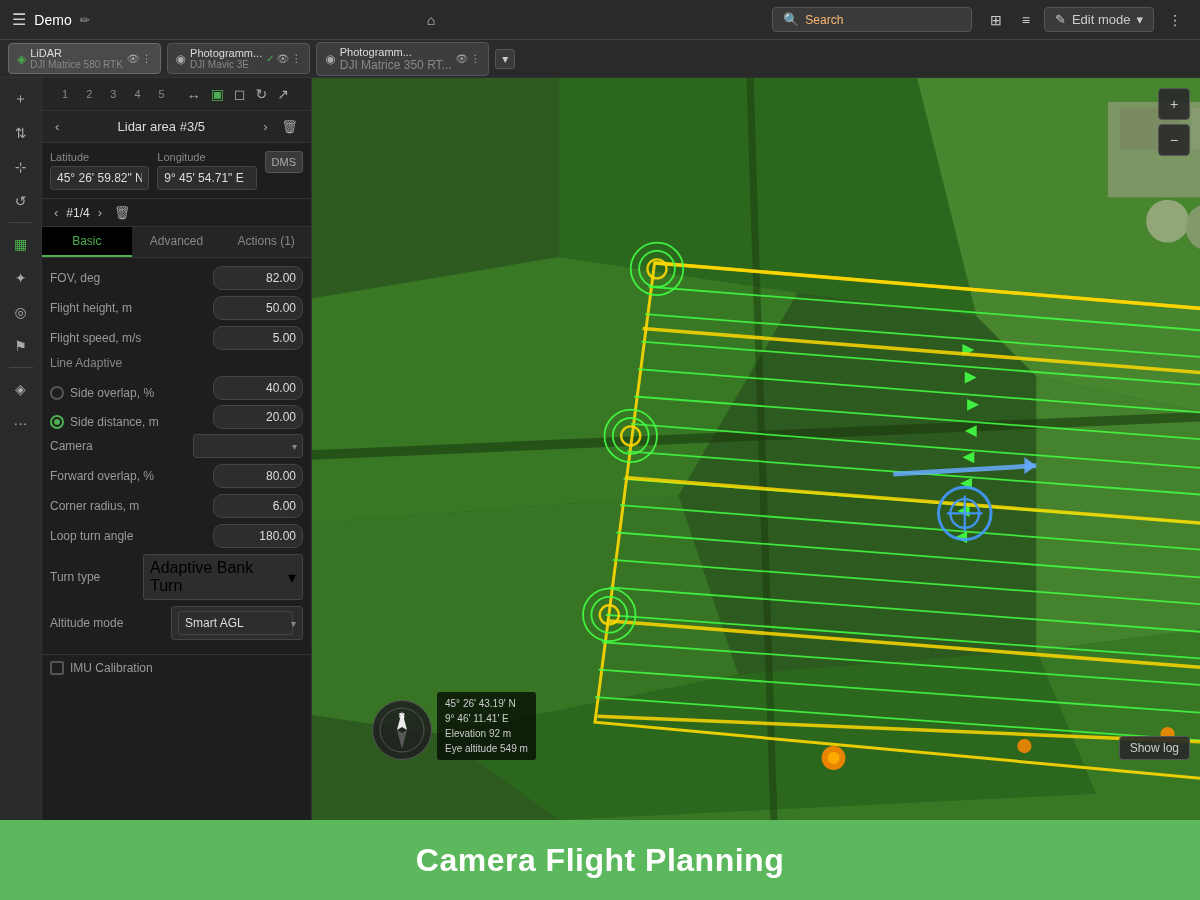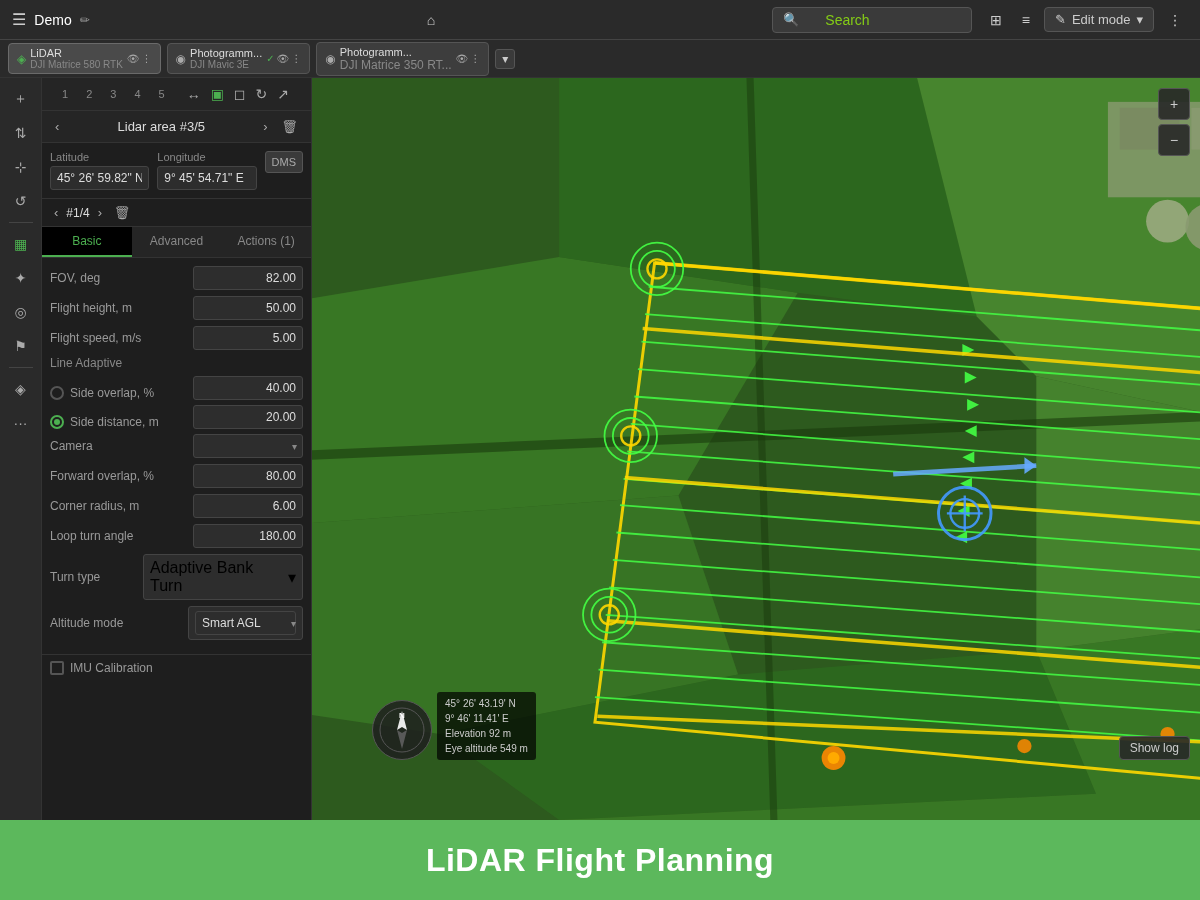--- a/index.html
+++ b/index.html
@@ -349,25 +349,25 @@
     }
     .form-label {
       color: #999;
       font-size: 12px;
       flex: 1;
       min-width: 90px;
     }
     .form-input {
       background: #2d2d2d;
       border: 1px solid #444;
-      border-radius: 3px;
+      border-radius: 9px;
       color: #ddd;
       font-size: 12px;
       padding: 4px 6px;
-      width: 110px;
+      width: 90px;
       text-align: right;
     }
 
     
     .section-label {
       color: #888;
       font-size: 12px;
       margin: 4px 0 6px 0;
     }
     .radio-row {
@@ -506,21 +506,21 @@
   <div class="top-bar-left">
     <span class="menu-icon">☰</span>
     <span class="demo-title">Demo</span>
     <span class="edit-icon">✏</span>
   </div>
   <div class="top-bar-center">
     <span class="icon-btn">⌂</span>
   </div>
   <div class="search-box">
     <span>🔍</span>
-    <span style="color:#84cc16;font-size:14px;margin-left:20px;">Search</span>
+    <span style="color:#fdba74;font-size:12px;">Search</span>
   </div>
   <div class="top-bar-right">
     <span class="icon-btn">⊞</span>
     <span class="icon-btn">≡</span>
     <div class="edit-mode-btn">
       <span>✎</span>
       <span>Edit mode</span>
       <span>▾</span>
     </div>
     <span class="icon-btn">⋮</span>
@@ -698,21 +698,21 @@
       <div class="form-row">
         <span class="form-label">Turn type</span>
         <div class="turn-type-dropdown">
           <span>Adaptive Bank Turn</span>
           <span>▾</span>
         </div>
       </div>
 
       <div class="form-row">
         <span class="form-label">Altitude mode</span>
-        <div class="altitude-dropdown dropdown-container" style="width:115px;">
+        <div class="altitude-dropdown dropdown-container" style="width:132px;">
           <select style="background:#2d2d2d;border:1px solid #444;border-radius:3px;color:#ddd;font-size:12px;padding:4px 6px;width:115px;appearance:none;cursor:pointer;">
             <option value="smart_agl" selected="">Smart AGL</option>
             <option value="agl">AGL</option>
             <option value="asl">ASL</option>
           </select>
           <span class="dropdown-arrow">▾</span>
         </div>
       </div>
     </div>
 
@@ -849,14 +849,14 @@
       <div>Eye altitude 549 m</div>
     </div>
 
     <div class="show-log-btn">Show log</div>
 
   </div>
 
 </div>
 
 <div class="bottom-banner">
-  <span class="bottom-banner-text">LiDAR Flight Planning</span>
+  <span class="bottom-banner-text">Camera Flight Planning</span>
 </div>
 
 </body></html>

